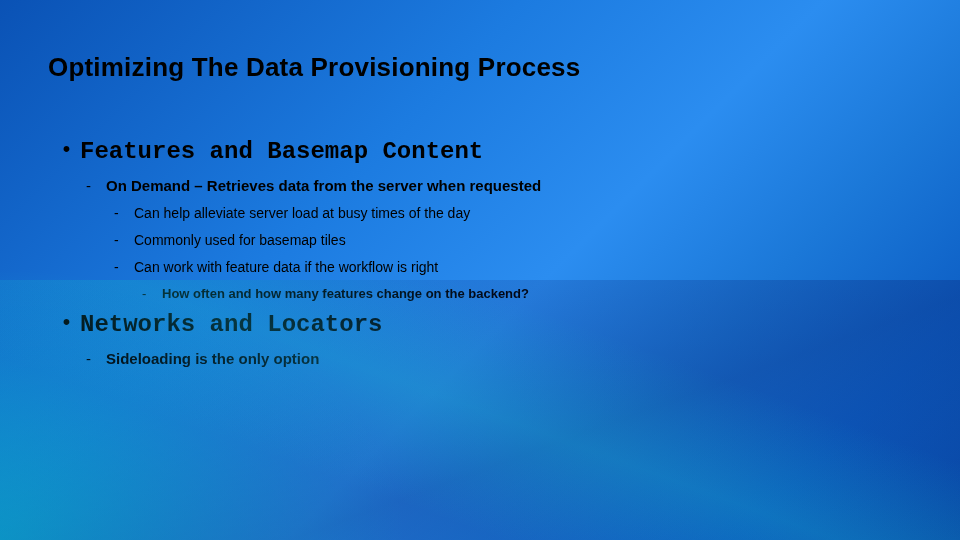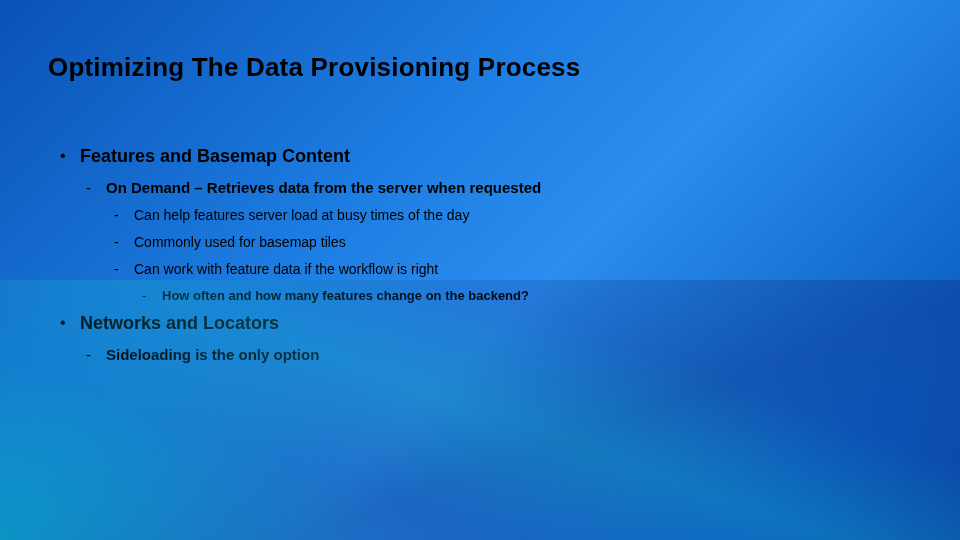--- a/index.html
+++ b/index.html
@@ -37,41 +37,41 @@
     font-size: 26px;
     font-weight: bold;
     letter-spacing: 0.2px;
   }
   .content {
     position: absolute;
     left: 60px;
     top: 138px;
     right: 40px;
   }
-  .l1      { font-size: 18px; font-weight: bold;  margin: 8px 0 12px 0;   padding-left: 20px; position:relative; }
+  .l1      { font-size: 24px; font-weight: bold;  margin: 0 0 12px 0;   padding-left: 20px; position:relative;font-family:Liberation Mono, monospace; }
   .l2      { font-size: 15px; font-weight: bold;  margin: 2px 0 11px 0;   padding-left: 20px; position:relative; margin-left: 26px; }
   .l3      { font-size: 14px; font-weight: normal;margin: 0 0 11px 0;   padding-left: 20px; position:relative; margin-left: 54px; }
   .l4      { font-size: 13px; font-weight: bold;  margin: 0 0 10px 0;   padding-left: 20px; position:relative; margin-left: 82px; }
   .dot::before  { content:"•"; position:absolute; left:0; top:0; font-weight:normal; font-size:0.9em; color:#000;}
   .dash::before { content:"-"; position:absolute; left:0; top:0; font-weight:normal; color:#000;}
   .section2 { margin-top:6px;}
 </style>
 </head>
 <body>
 
 <div class="slide">
   <div class="title">Optimizing The Data Provisioning Process</div>
 
   <div class="content">
 
     <div class="l1 dot">Features and Basemap Content</div>
 
       <div class="l2 dash">On Demand – Retrieves data from the server when requested</div>
 
-        <div class="l3 dash">Can help features server load at busy times of the day</div>
+        <div class="l3 dash">Can help alleviate server load at busy times of the day</div>
         <div class="l3 dash">Commonly used for basemap tiles</div>
         <div class="l3 dash">Can work with feature data if the workflow is right</div>
           <div class="l4 dash">How often and how many features change on the backend?</div>
 
     <div class="l1 dot section2">Networks and Locators</div>
 
       <div class="l2 dash">Sideloading is the only option</div>
 
   </div>
 </div>

